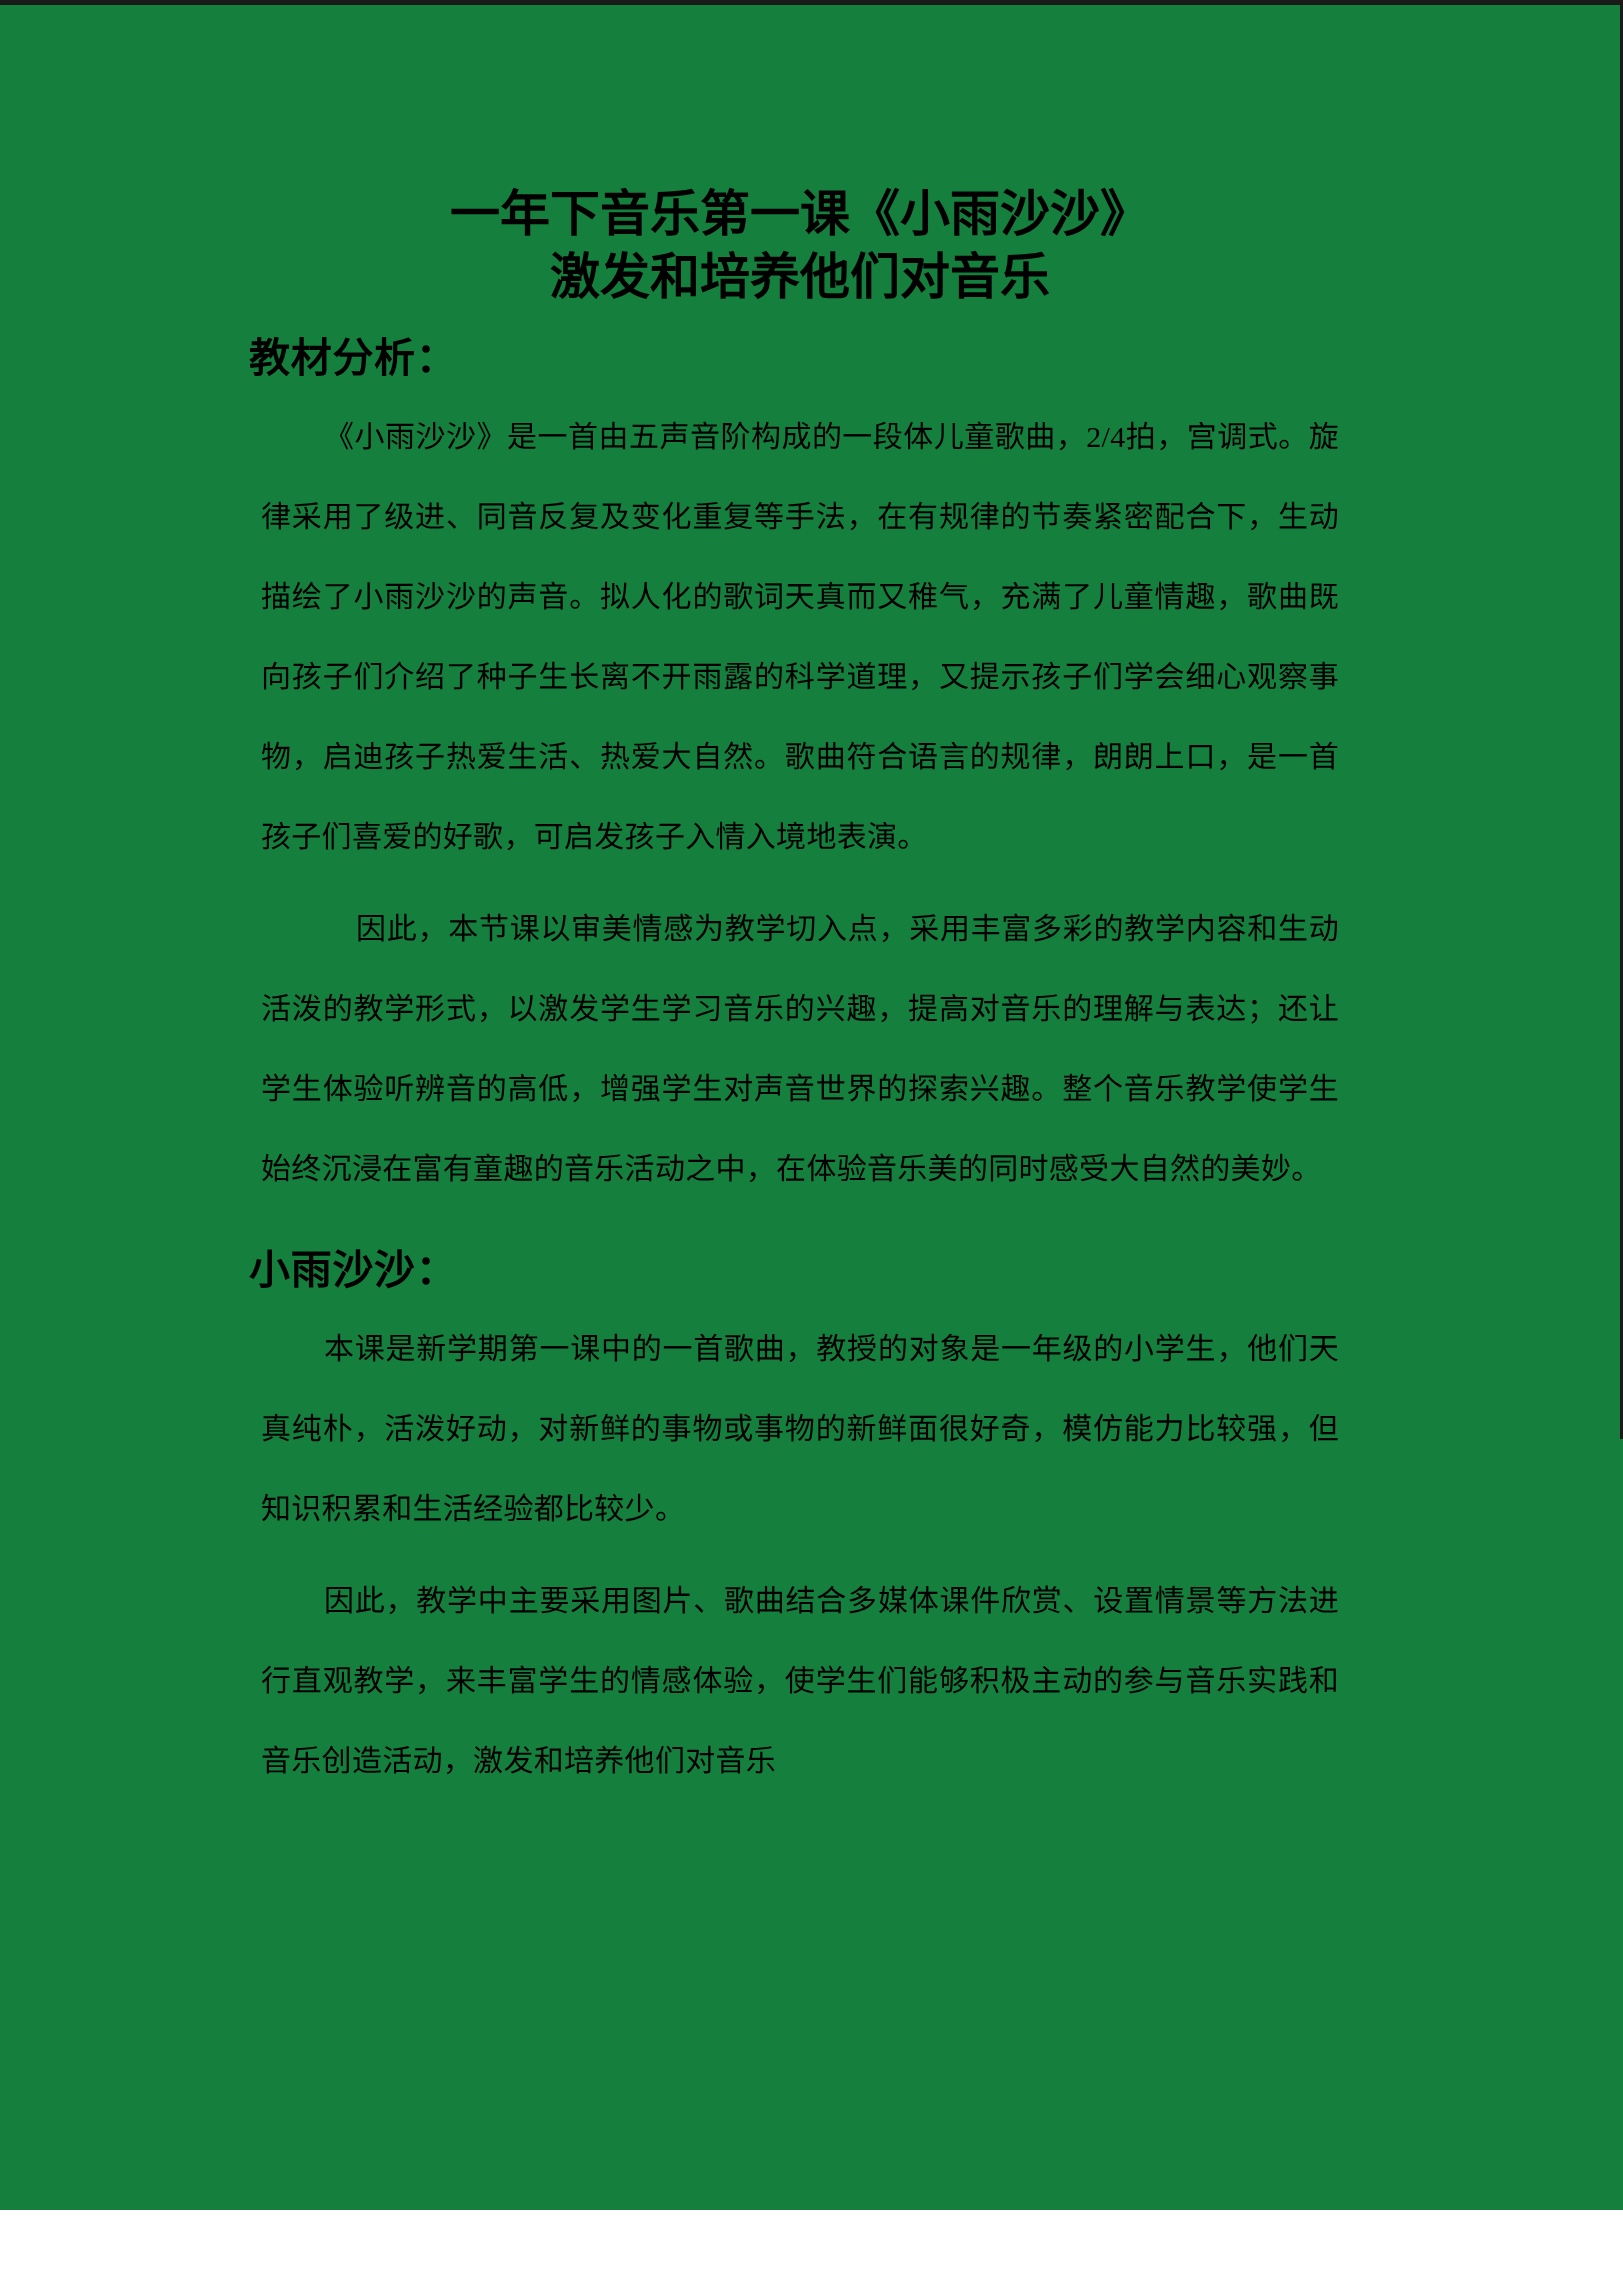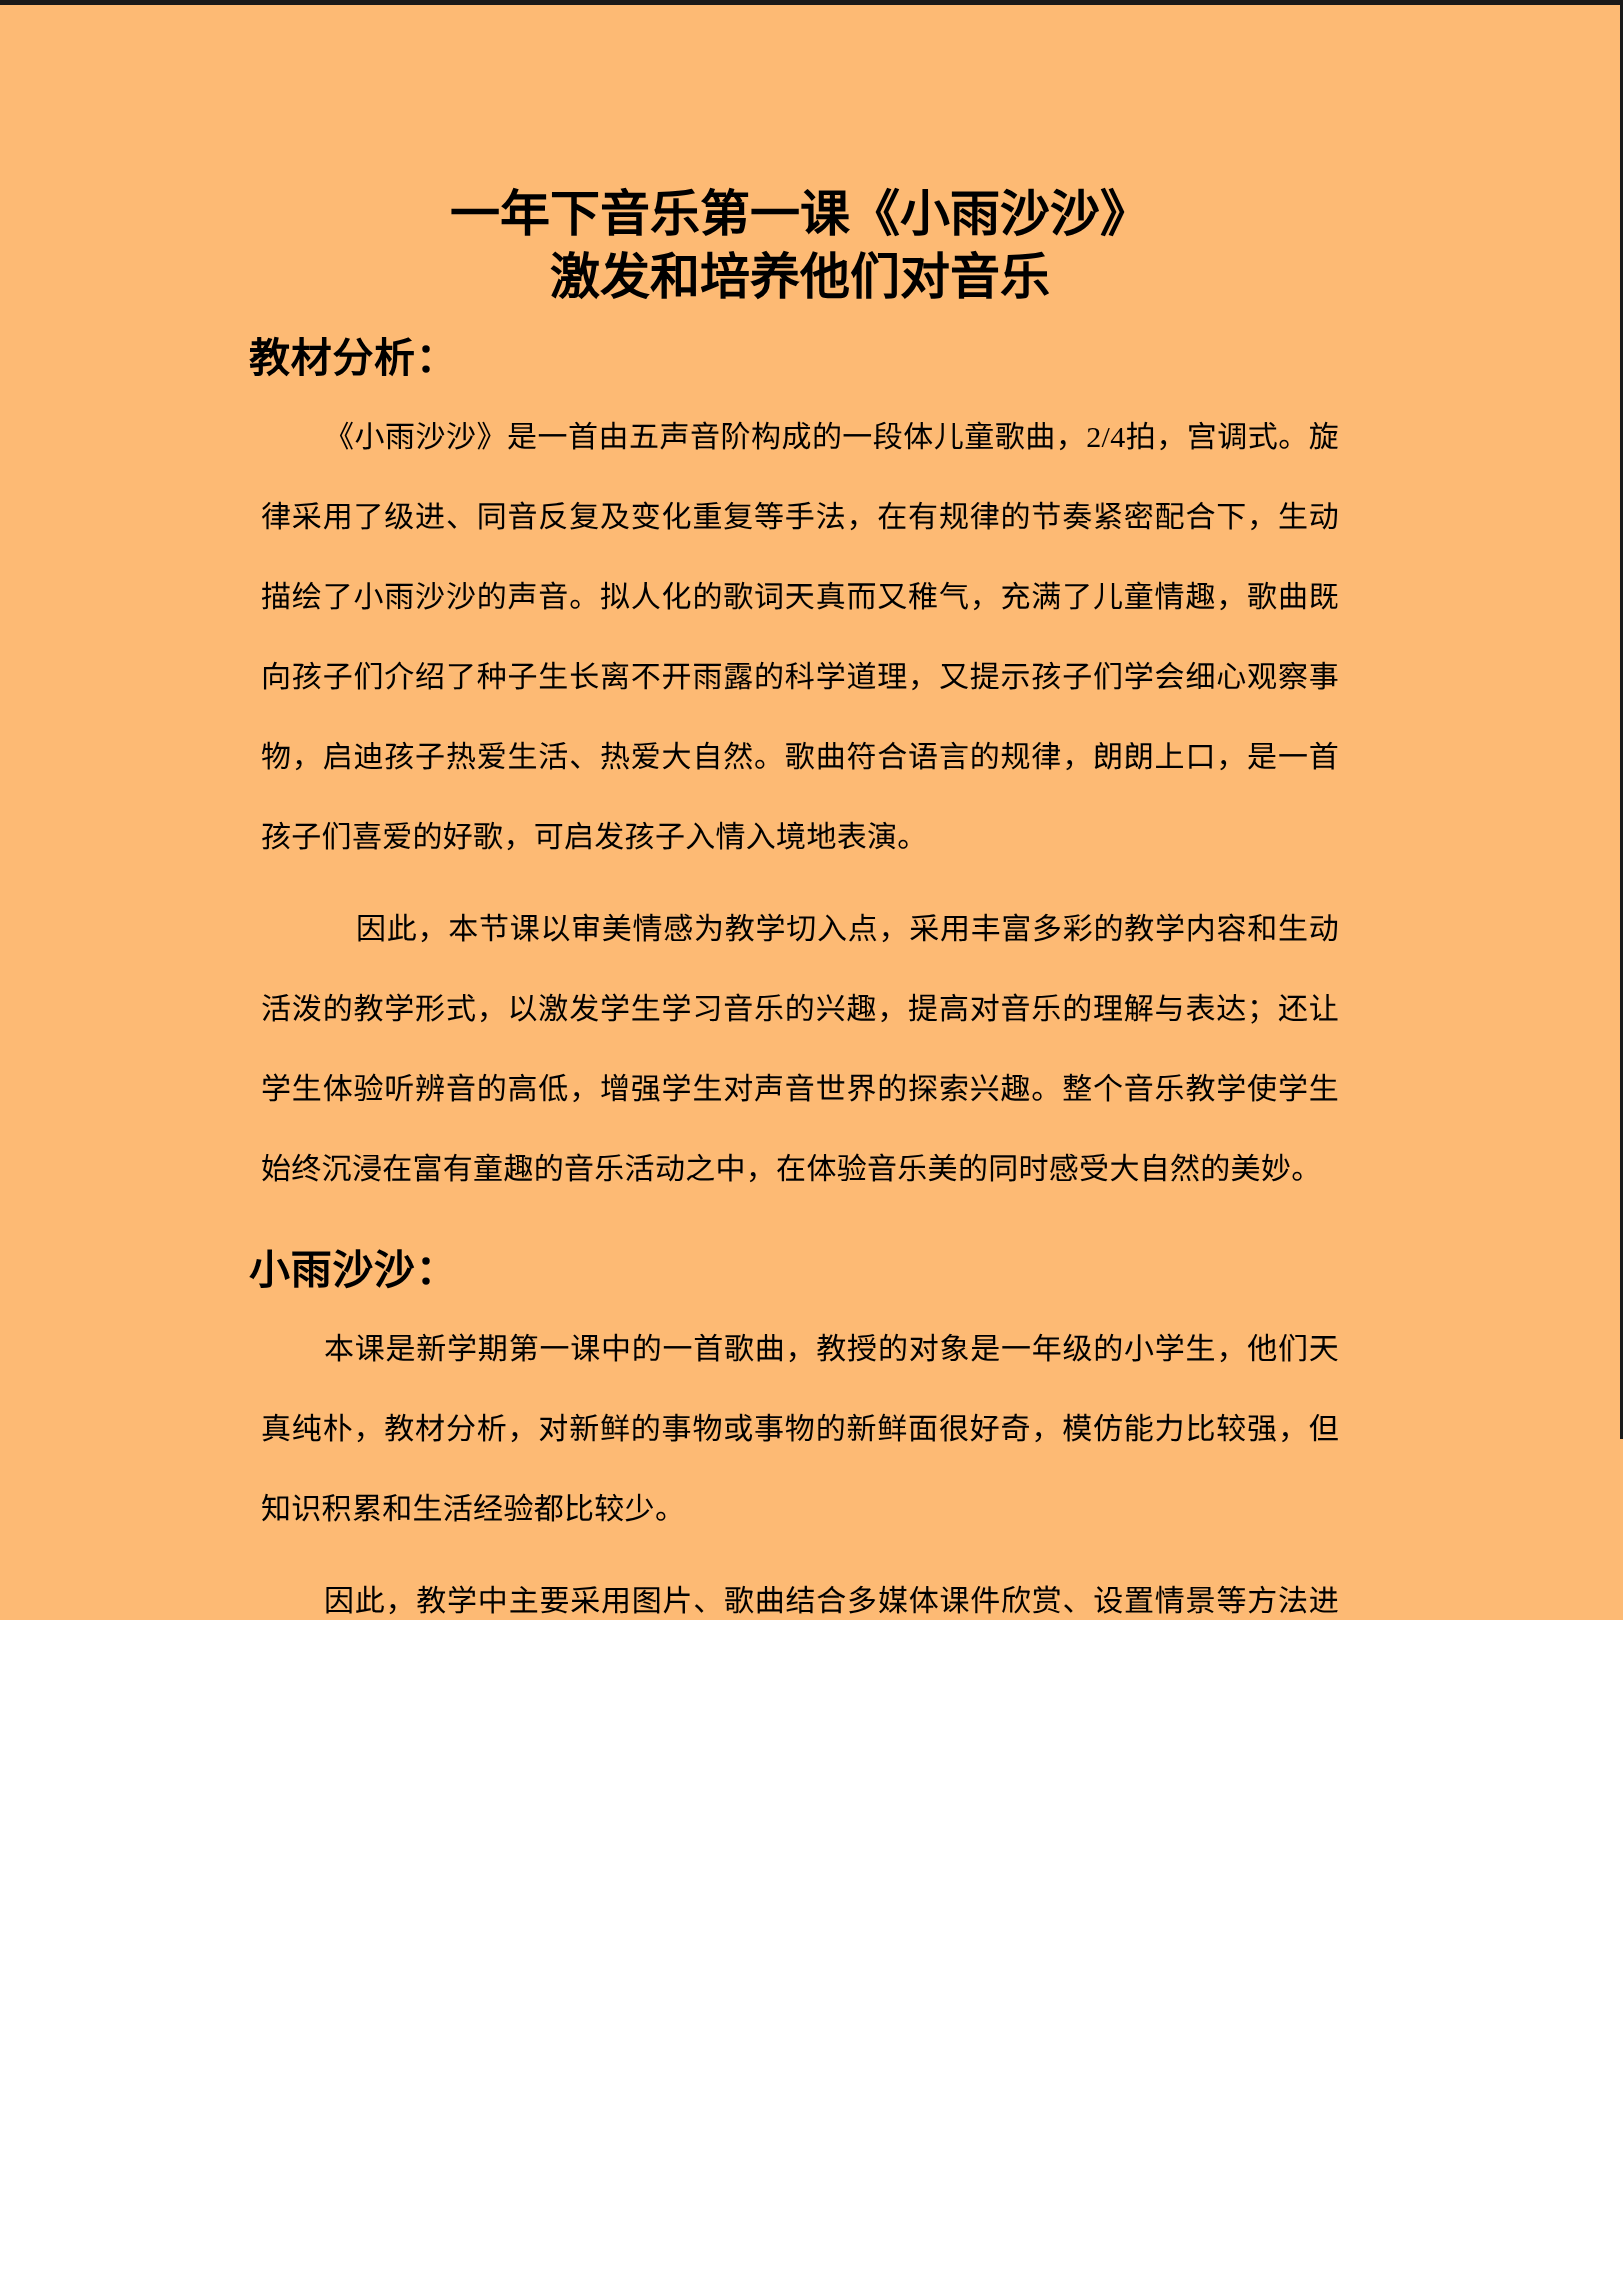--- a/index.html
+++ b/index.html
@@ -5,22 +5,22 @@
 <style>
   html, body {
     margin: 0;
     padding: 0;
     background: #ffffff;
   }
 
   .page {
     position: relative;
     width: 1623px;
-    height: 1620px;
-    background: #fdba74;
+    height: 2210px;
+    background: #15803d;
     box-sizing: border-box;
     overflow: hidden;
     font-family: "Liberation Serif", "DejaVu Serif", serif;
     color: #000000;
   }
 
   
   .scan-edge-top {
     position: absolute;
     top: 0;
@@ -97,19 +97,19 @@
     </h1>
 
     <h2 class="section-heading">教材分析：</h2>
 
     <p class="body-par indent-2">《小雨沙沙》是一首由五声音阶构成的一段体儿童歌曲，2/4拍，宫调式。旋律采用了级进、同音反复及变化重复等手法，在有规律的节奏紧密配合下，生动描绘了小雨沙沙的声音。拟人化的歌词天真而又稚气，充满了儿童情趣，歌曲既向孩子们介绍了种子生长离不开雨露的科学道理，又提示孩子们学会细心观察事物，启迪孩子热爱生活、热爱大自然。歌曲符合语言的规律，朗朗上口，是一首孩子们喜爱的好歌，可启发孩子入情入境地表演。</p>
 
     <p class="body-par indent-3">因此，本节课以审美情感为教学切入点，采用丰富多彩的教学内容和生动活泼的教学形式，以激发学生学习音乐的兴趣，提高对音乐的理解与表达；还让学生体验听辨音的高低，增强学生对声音世界的探索兴趣。整个音乐教学使学生始终沉浸在富有童趣的音乐活动之中，在体验音乐美的同时感受大自然的美妙。</p>
 
     <h2 class="section-heading">小雨沙沙：</h2>
 
-    <p class="body-par indent-2">本课是新学期第一课中的一首歌曲，教授的对象是一年级的小学生，他们天真纯朴，教材分析，对新鲜的事物或事物的新鲜面很好奇，模仿能力比较强，但知识积累和生活经验都比较少。</p>
+    <p class="body-par indent-2">本课是新学期第一课中的一首歌曲，教授的对象是一年级的小学生，他们天真纯朴，活泼好动，对新鲜的事物或事物的新鲜面很好奇，模仿能力比较强，但知识积累和生活经验都比较少。</p>
 
     <p class="body-par indent-2">因此，教学中主要采用图片、歌曲结合多媒体课件欣赏、设置情景等方法进行直观教学，来丰富学生的情感体验，使学生们能够积极主动的参与音乐实践和音乐创造活动，激发和培养他们对音乐</p>
 
   </div>
 </div>
 
 
 </body></html>

